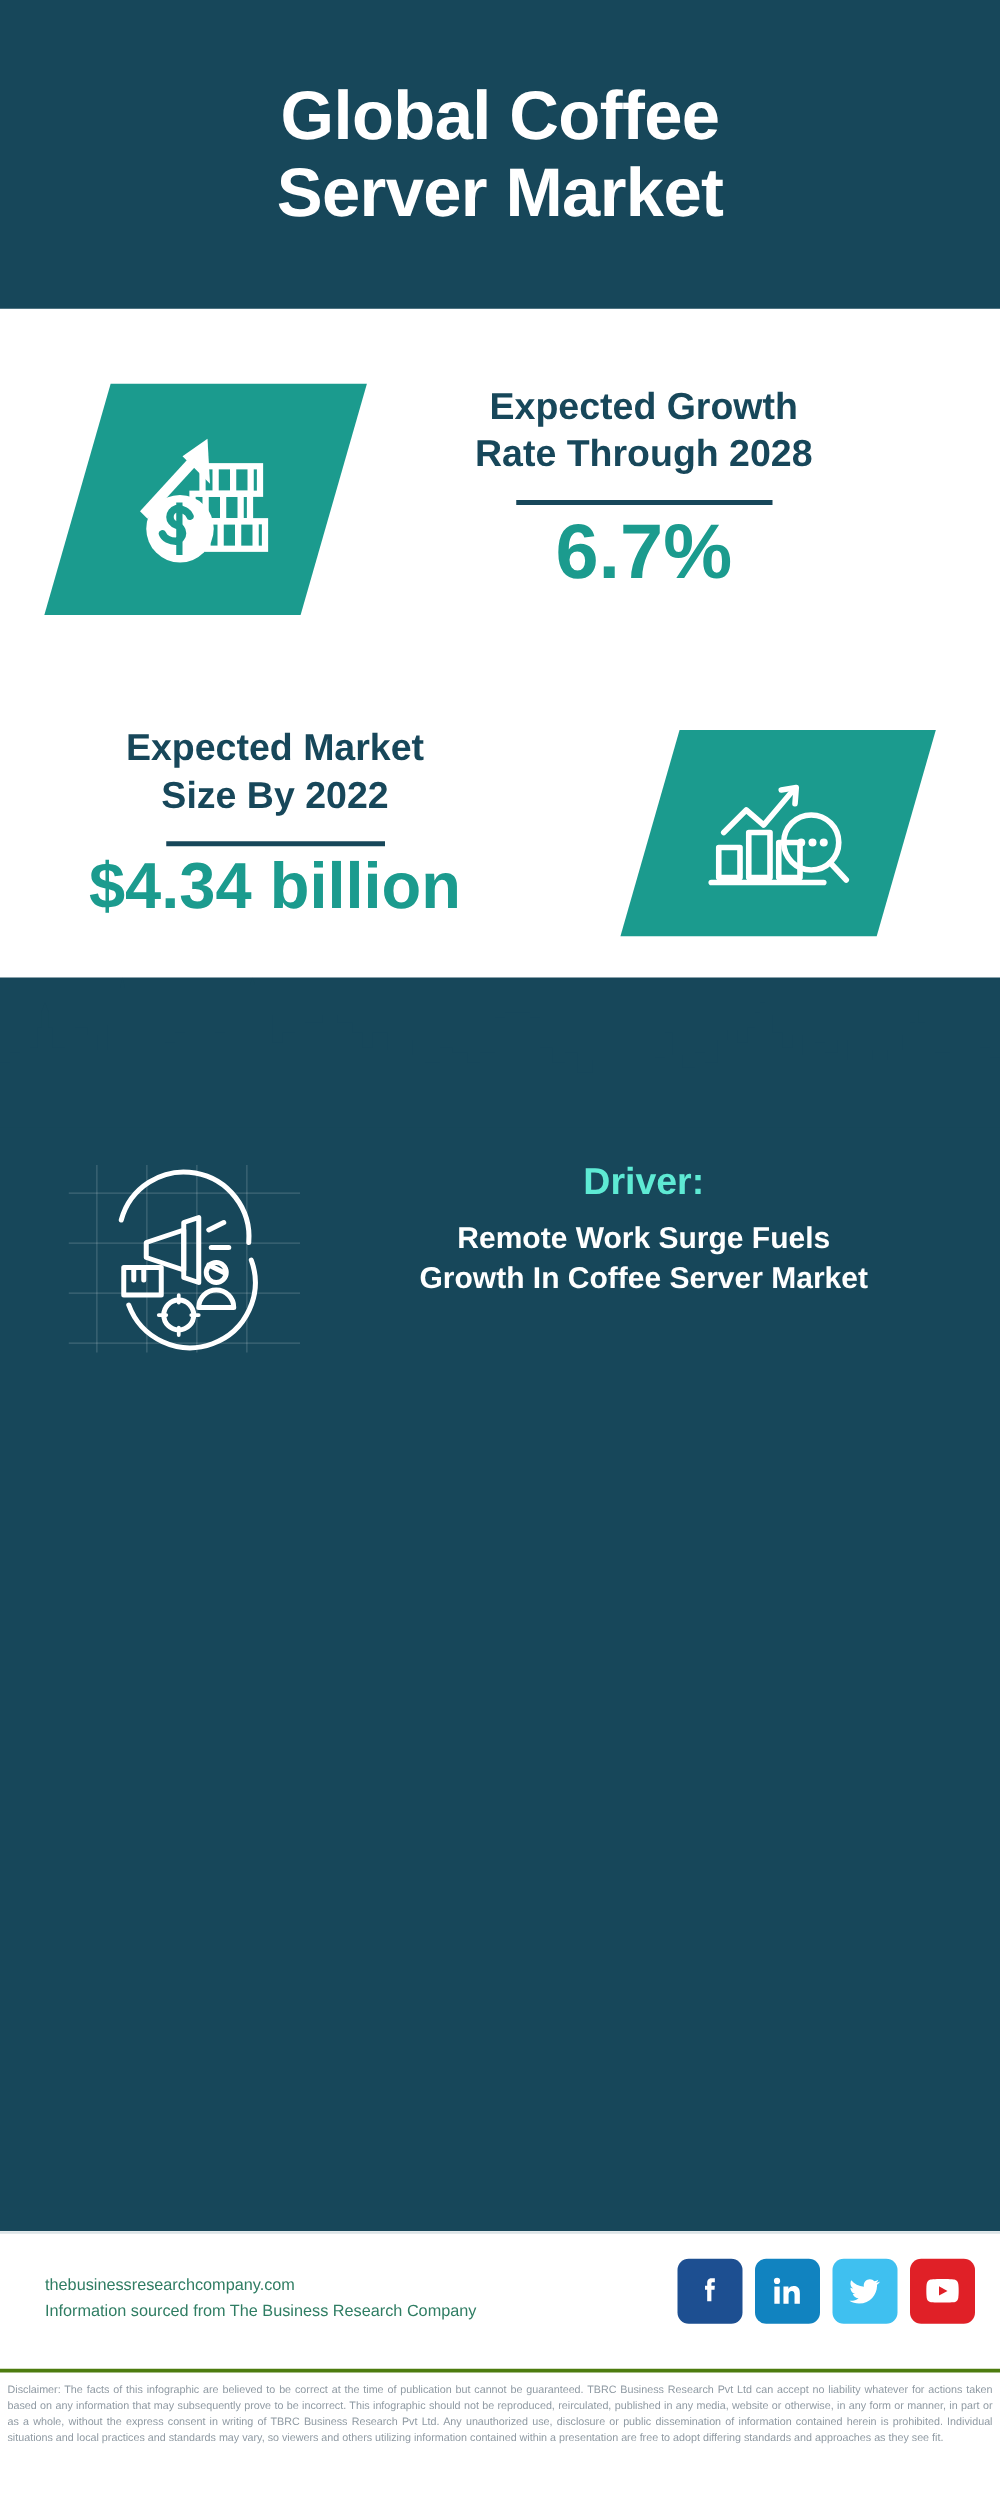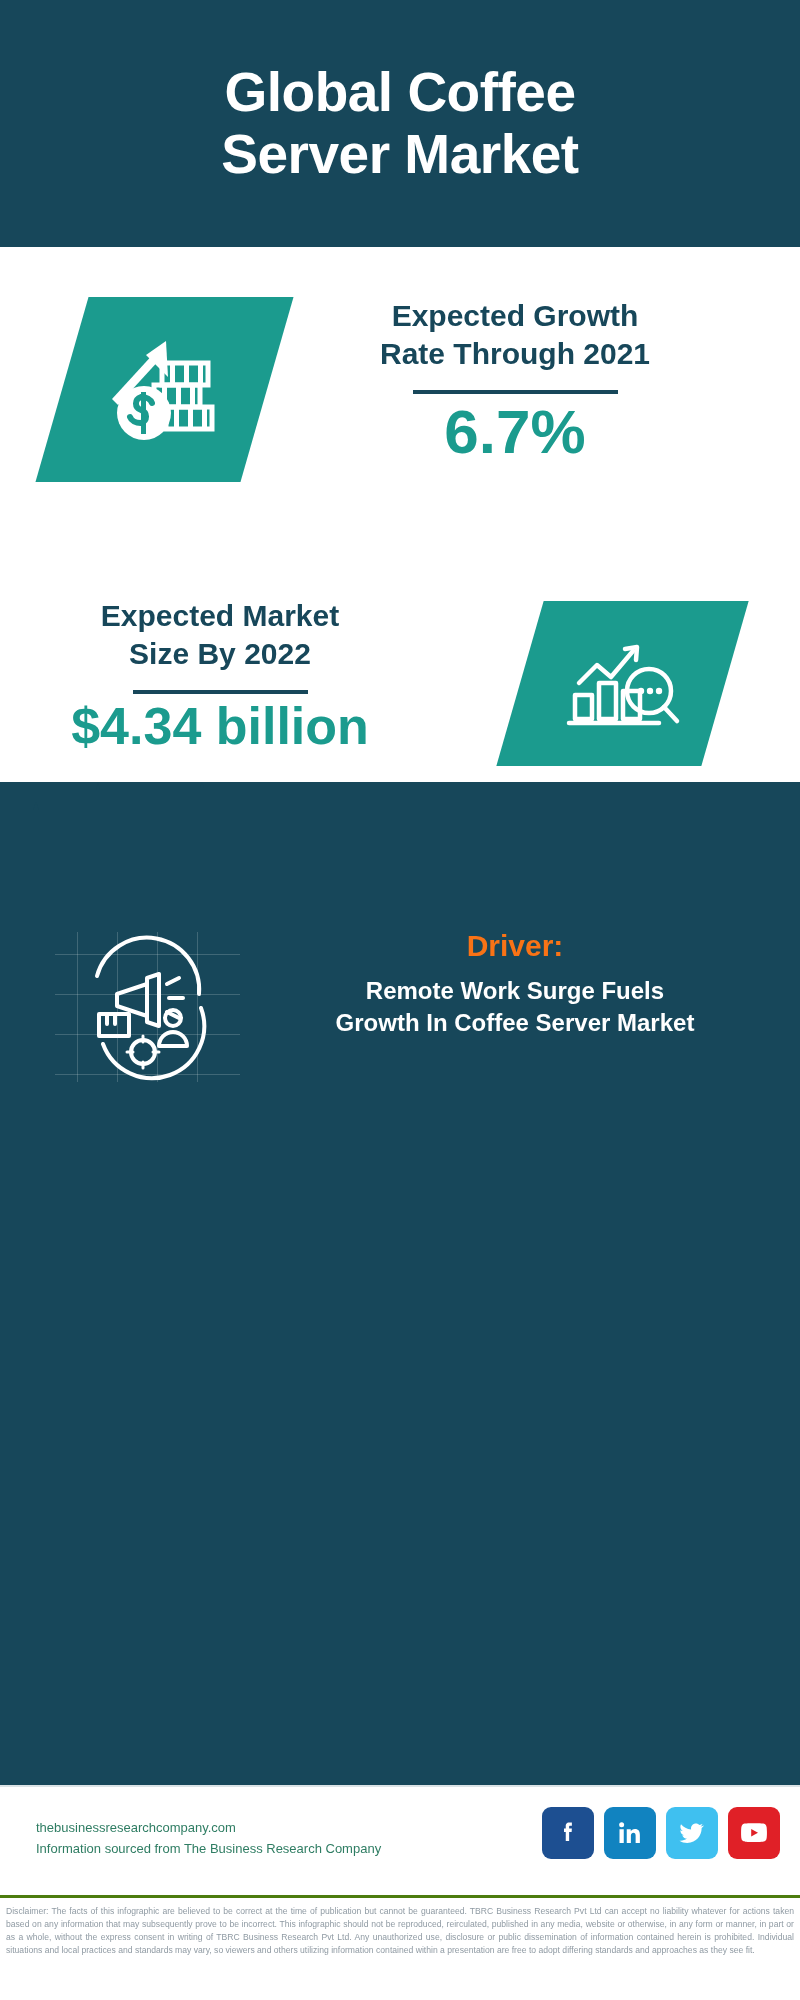--- a/index.html
+++ b/index.html
@@ -16,36 +16,36 @@
     position:absolute; left:0; top:0; width:800px; height:247px;
     background:#17475a;
     display:flex; align-items:center; justify-content:center;
   }
   .header-title {
     color:#ffffff; font-size:55px; font-weight:bold; line-height:1.12;
     text-align:center; letter-spacing:-0.5px;
   }
 
   
-  .sec-growth { position:absolute; left:0; top:247px; width:728px; height:305px; }
+  .sec-growth { position:absolute; left:0; top:257px; width:728px; height:305px; }
   .para-left {
     position:absolute; left:62px; top:50px; width:205px; height:185px;
     background:#1b9b8e;
     transform:skewX(-16deg);
   }
   .para-left .ico { transform:skewX(16deg); width:100%; height:100%;
                     display:flex; align-items:center; justify-content:center; }
   .growth-text { position:absolute; left:290px; top:50px; width:450px; text-align:center; }
   .lbl-dark { color:#17475a; font-size:30px; font-weight:bold; line-height:1.28; }
   .rule-dark { width:205px; height:4px; background:#17475a; margin:16px auto 4px auto; }
   .rule-dark.w2 { width:175px; }
   .big-teal { color:#1b9b8e; font-size:62px; font-weight:bold; line-height:1.1; }
 
   
-  .sec-size { position:absolute; left:0; top:569px; width:800px; height:230px; }
+  .sec-size { position:absolute; left:0; top:552px; width:800px; height:230px; }
   .para-right {
     position:absolute; left:520px; top:32px; width:205px; height:165px;
     background:#1b9b8e;
     transform:skewX(-16deg);
   }
   .para-right .ico { transform:skewX(16deg); width:100%; height:100%;
                      display:flex; align-items:center; justify-content:center; }
   .size-text { position:absolute; left:20px; top:28px; width:400px; text-align:center; }
   .big-teal2 { color:#1b9b8e; font-size:52px; font-weight:bold; line-height:1.1; }
 
@@ -57,21 +57,21 @@
   .skyline { position:absolute; left:0; top:0; width:800px; height:120px; }
 
   
   .grid-dec { position:absolute; }
   .grid-dec .gl { position:absolute; background:rgba(255,255,255,0.18); }
 
   
   .sec-driver { position:absolute; left:0; top:140px; width:800px; height:190px; }
   .driver-ico-wrap { position:absolute; left:55px; top:10px; width:185px; height:150px; }
   .driver-text { position:absolute; left:255px; top:4px; width:520px; text-align:center; }
-  .h-mint { color:#f97316; font-size:30px; font-weight:bold; line-height:1.3; }
+  .h-mint { color:#5eead4; font-size:30px; font-weight:bold; line-height:1.3; }
   .body-white { color:#ffffff; font-size:24px; font-weight:bold; line-height:1.34; }
 
   
   .footer {
     position:absolute; left:0; top:1785px; width:800px; height:110px;
     background:#ffffff; border-top:2px solid #dbe3e6;
   }
   .footer-src { position:absolute; left:36px; top:30px; }
   .footer-src div { color:#2f7d63; font-size:13px; line-height:1.65; }
   .socials { position:absolute; right:20px; top:20px; display:flex; gap:10px; }
@@ -132,21 +132,21 @@
               <path d="M52 76 a11 8 0 0 0 -11 -6 a8 7 0 0 0 0 13 a8 7 0 0 1 0 13 a11 8 0 0 1 -11 -6" fill="none" stroke="#1b9b8e" stroke-width="6" stroke-linecap="round"></path>
             </g>
           </g>
         </svg>
       </div>
     </div>
 
     <div class="growth-text">
       <div class="lbl-dark">
         <span>Expected Growth</span><br>
-        <span>Rate Through 2021</span>
+        <span>Rate Through 2028</span>
       </div>
       <div class="rule-dark"></div>
       <div class="big-teal">6.7%</div>
     </div>
   </div>
 
   <div class="sec-size">
 
     <div class="size-text">
       <div class="lbl-dark">

